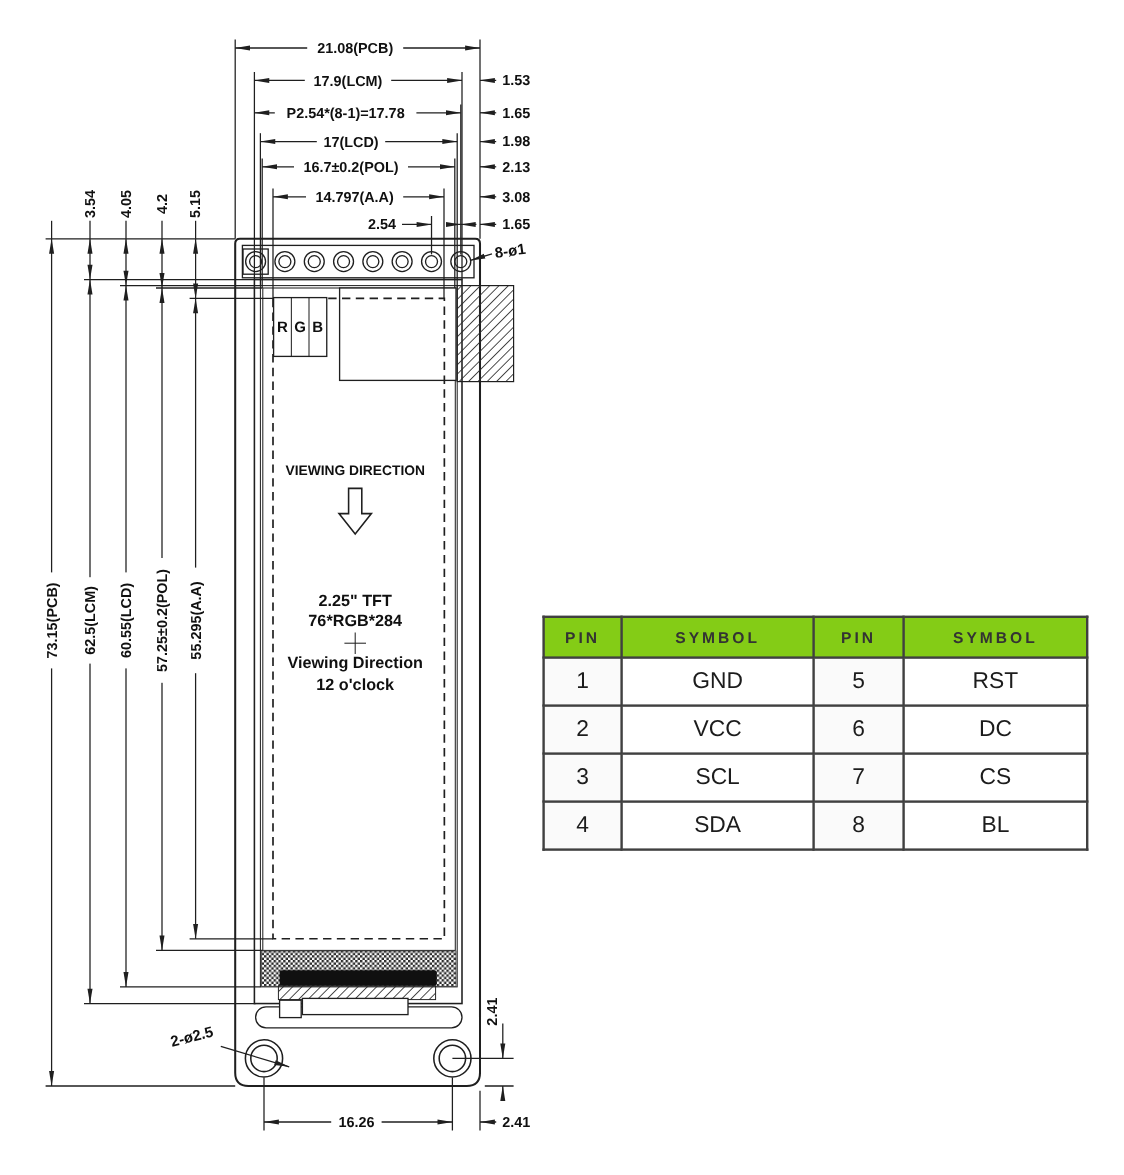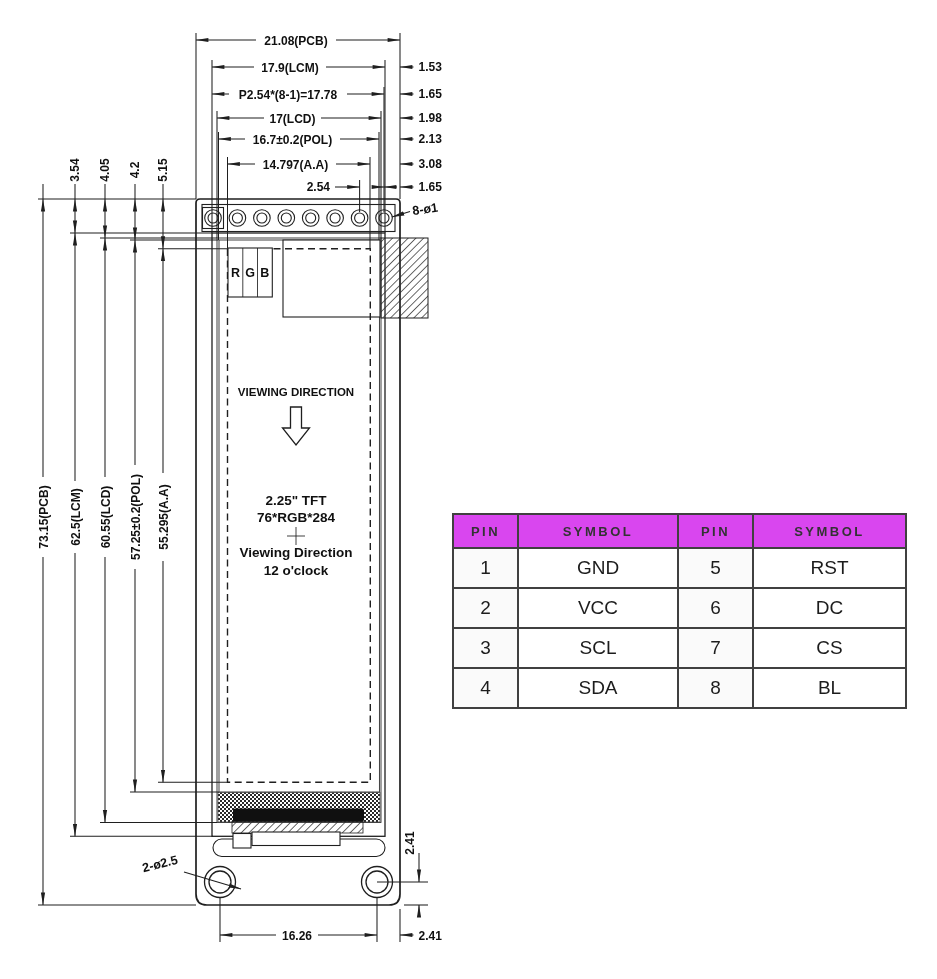--- a/index.html
+++ b/index.html
@@ -19,21 +19,21 @@
   text.d{font-weight:bold;font-size:12px;font-family:"Liberation Sans",sans-serif;fill:#101010;}
   text.dc{text-anchor:middle;}
   text.de{text-anchor:end;}
   text.vd{font-weight:bold;font-size:11.5px;font-family:"Liberation Sans",sans-serif;fill:#101010;text-anchor:middle;}
   text.big{font-weight:bold;font-size:13.5px;font-family:"Liberation Sans",sans-serif;fill:#101010;text-anchor:middle;}
   text.rgb{font-weight:bold;font-size:12.5px;font-family:"Liberation Sans",sans-serif;fill:#101010;text-anchor:middle;}
   text.co{font-weight:bold;font-size:12.5px;font-family:"Liberation Sans",sans-serif;fill:#101010;}
   
   #pin-table{position:absolute;left:452px;top:513px;border-collapse:collapse;table-layout:fixed;width:453px;background:#fff;}
   #pin-table th,#pin-table td{border:2px solid #404040;text-align:center;vertical-align:middle;padding:0;}
-  #pin-table th{height:32px;font-size:13px;font-weight:bold;letter-spacing:2.5px;color:#333;background:#d946ef;}
+  #pin-table th{height:32px;font-size:13px;font-weight:bold;letter-spacing:2.5px;color:#333;background:#84cc16;}
   #pin-table td{height:38px;font-size:19px;color:#1c1c1c;}
   #pin-table td.pin{background:#fafafa;}
 </style>
 </head>
 <body>
 
 <svg id="drawing" width="937" height="979" viewBox="0 0 937 979" xmlns="http://www.w3.org/2000/svg">
   <defs>
     <marker id="ar" viewBox="0 0 13 6" markerWidth="13" markerHeight="6" refX="12.6" refY="3" orient="auto-start-reverse" markerUnits="userSpaceOnUse">
       <path d="M0.2,0.9 L12.8,3 L0.2,5.1 Z" fill="#1f1f1f"></path>

